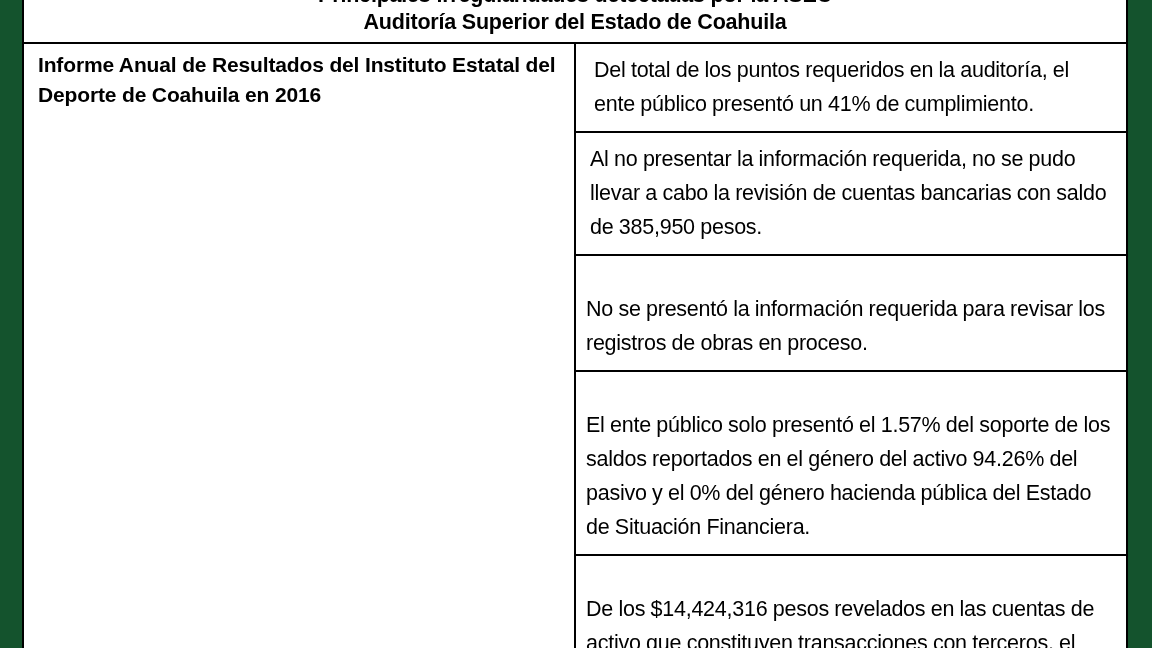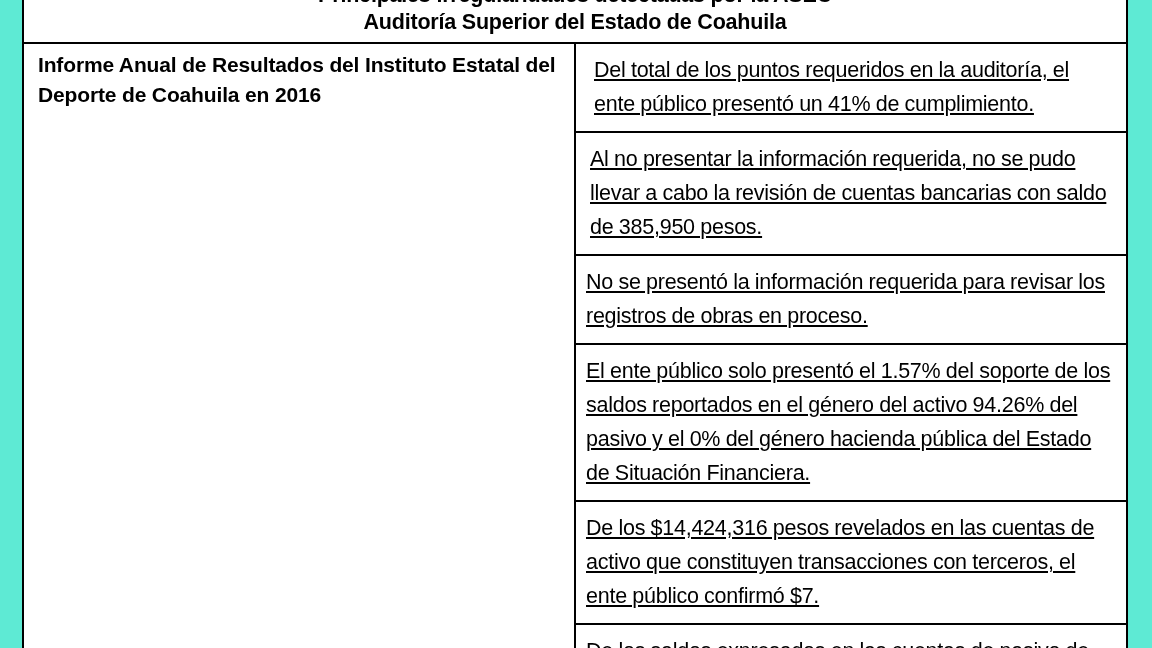--- a/index.html
+++ b/index.html
@@ -14,21 +14,21 @@
     overflow: hidden;
     font-family: "Liberation Sans", sans-serif;
     color: #000000;
     -webkit-font-smoothing: antialiased;
   }
 
   .page {
     position: relative;
     width: 1152px;
     height: 648px;
-    background: #5eead4;
+    background: #14532d;
     overflow: hidden;
   }
 
   
   .table-clip {
     position: absolute;
     left: 0;
     top: -22px;
     width: 1152px;
   }
@@ -74,33 +74,32 @@
     font-size: 21px;
     line-height: 30px;
     letter-spacing: -0.15px;
     padding-left: 6px;
   }
 
   
   td.body-cell {
     padding: 9px 14px 10px 10px;
     border-left-width: 2.8px;
-    text-decoration: underline;
   }
   .body-text {
     font-size: 21.5px;
     line-height: 34px;
     letter-spacing: -0.25px;
     word-spacing: -0.3px;
   }
 
   
   .indent-lg .body-text { padding-left: 8px; }
   .indent-md .body-text { padding-left: 4px; }
-  .indent-sm .body-text { padding-left: 0px; }
+  .indent-sm .body-text { padding-left: 0px; margin-top: 27px; }
 </style>
 </head>
 <body>
 
 <div class="page">
   <div class="table-clip">
 
     <table class="irregularidades">
       <tbody>
 

